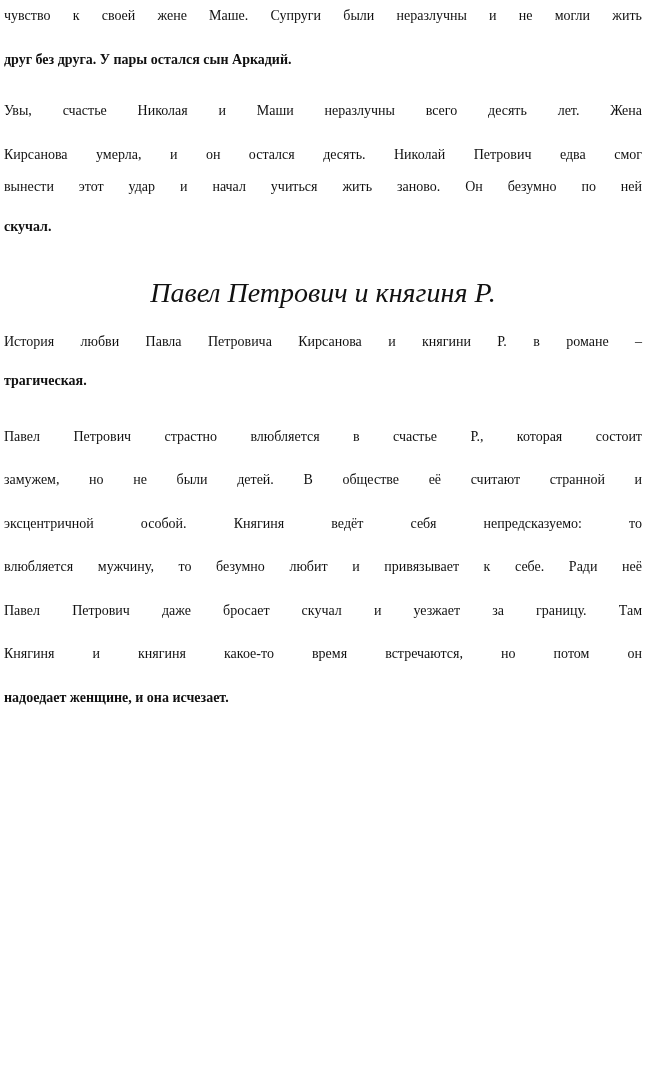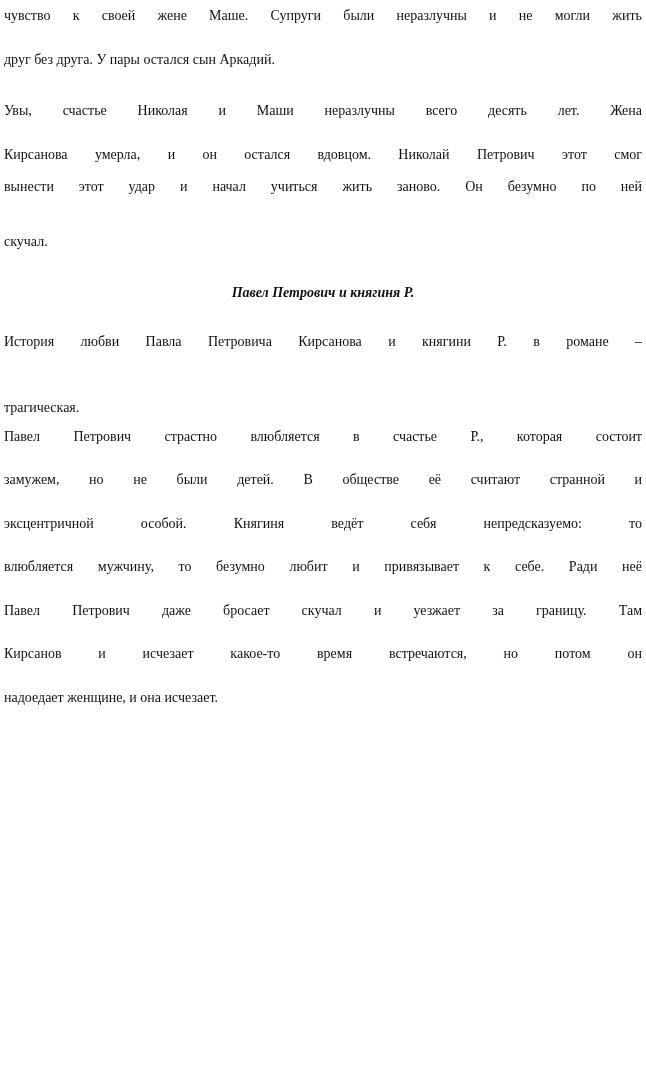--- a/index.html
+++ b/index.html
@@ -26,56 +26,57 @@
       left: 0;
       width: 638px;
       font-size: 14px;
       line-height: 24px;
       white-space: nowrap;
       text-align: justify;
       text-align-last: justify;
     }
     .line.last {
       text-align-last: left;
+      font-weight: bold;
     }
     .heading {
       position: absolute;
       left: 0;
       width: 638px;
       text-align: center;
-      font-size: 14px;
+      font-size: 28px;
       line-height: 24px;
-      font-weight: bold;
+      font-weight: normal;
       font-style: italic;
     }
   </style>
 </head>
 <body>
 
 <div class="page">
 
   <div class="line" style="top:4px">чувство к своей жене Маше. Супруги были неразлучны и не могли жить</div>
   <div class="line last" style="top:48px">друг без друга. У пары остался сын Аркадий.</div>
 
   <div class="line" style="top:99px">Увы, счастье Николая и Маши неразлучны всего десять лет. Жена</div>
-  <div class="line" style="top:143px">Кирсанова умерла, и он остался вдовцом. Николай Петрович этот смог</div>
+  <div class="line" style="top:143px">Кирсанова умерла, и он остался десять. Николай Петрович едва смог</div>
   <div class="line" style="top:175px">вынести этот удар и начал учиться жить заново. Он безумно по ней</div>
-  <div class="line last" style="top:230px">скучал.</div>
+  <div class="line last" style="top:215px">скучал.</div>
 
   <div class="heading" style="top:281px">Павел Петрович и княгиня Р.</div>
 
   <div class="line" style="top:330px">История любви Павла Петровича Кирсанова и княгини Р. в романе –</div>
-  <div class="line last" style="top:396px">трагическая.</div>
+  <div class="line last" style="top:369px">трагическая.</div>
 
   <div class="line" style="top:425px">Павел Петрович страстно влюбляется в счастье Р., которая состоит</div>
   <div class="line" style="top:468px">замужем, но не были детей. В обществе её считают странной и</div>
   <div class="line" style="top:512px">эксцентричной особой. Княгиня ведёт себя непредсказуемо: то</div>
   <div class="line" style="top:555px">влюбляется мужчину, то безумно любит и привязывает к себе. Ради неё</div>
   <div class="line" style="top:599px">Павел Петрович даже бросает скучал и уезжает за границу. Там</div>
-  <div class="line" style="top:642px">Кирсанов и исчезает какое-то время встречаются, но потом он</div>
+  <div class="line" style="top:642px">Княгиня и княгиня какое-то время встречаются, но потом он</div>
   <div class="line last" style="top:686px">надоедает женщине, и она исчезает.</div>
 
 </div>
 
 <div class="page" style="top:0">
   
 </div>
 
 <div class="page">
 </div>

